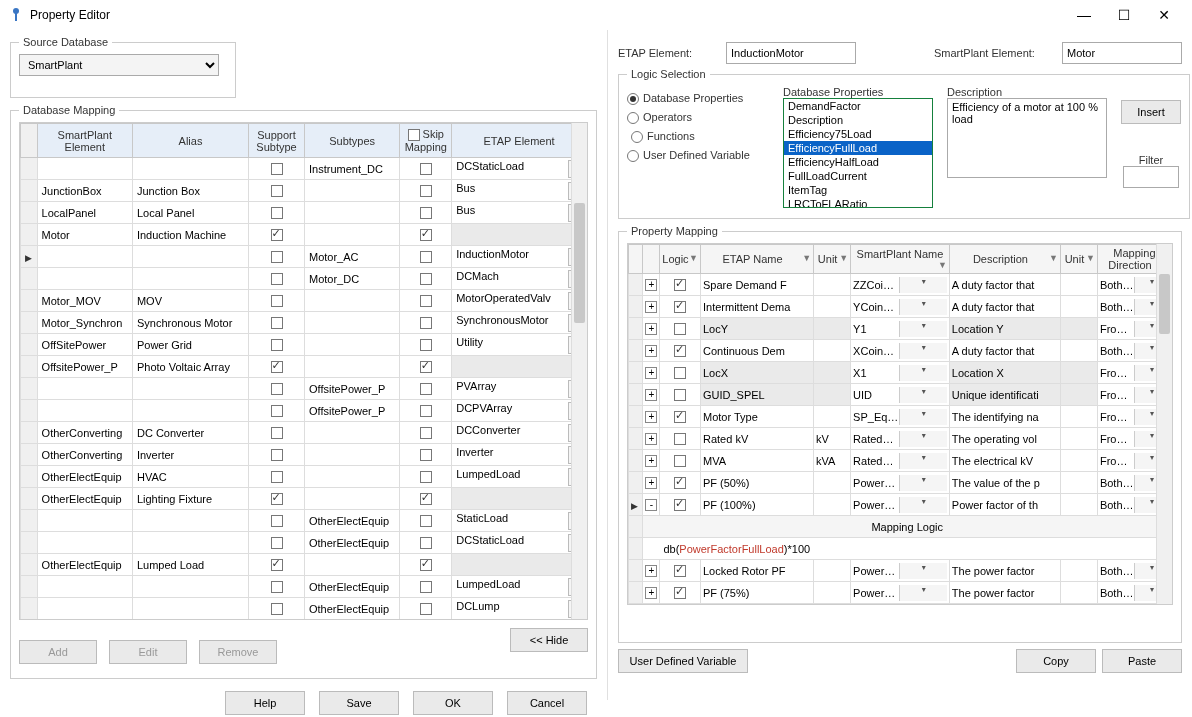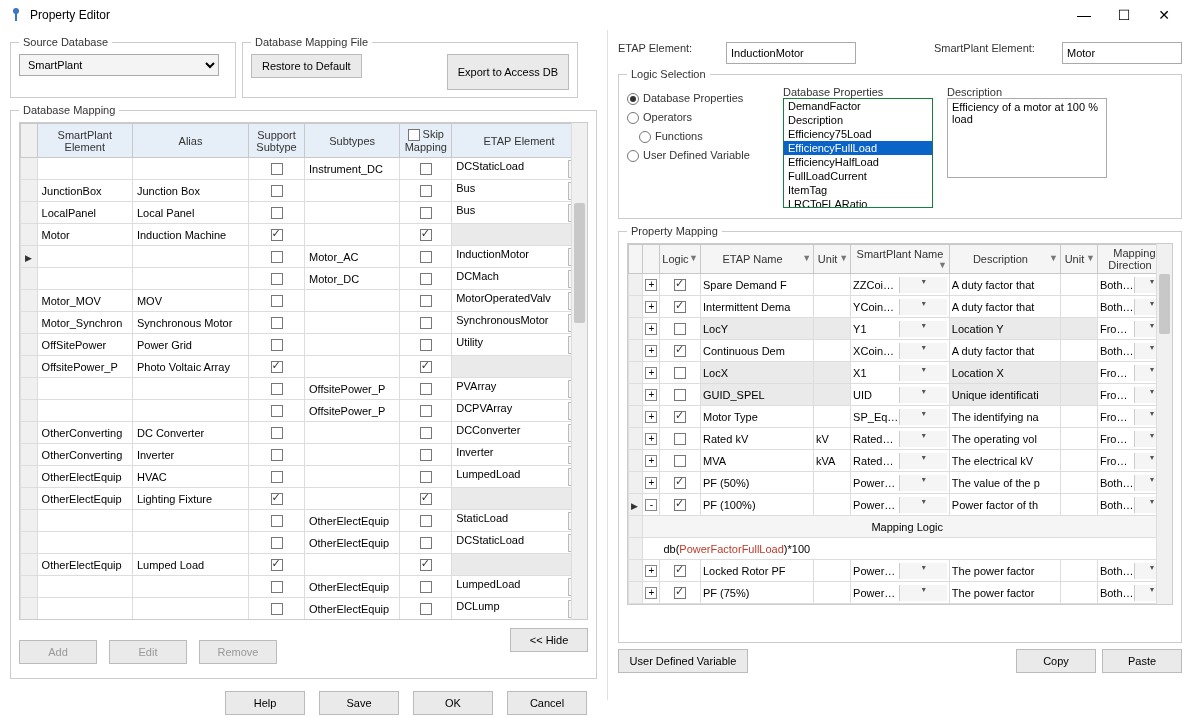--- a/index.html
+++ b/index.html
@@ -7,21 +7,21 @@
 .titlebar { height: 30px; display: flex; align-items: center; padding: 0 8px; }
 .titlebar .icon { width: 16px; height: 16px; margin-right: 6px; }
 .titlebar .title { flex: 1; font-size: 12px; }
 .titlebar .winbtn { width: 40px; height: 28px; display: flex; align-items: center; justify-content: center; font-size: 14px; }
 .content { display: flex; height: 670px; }
 .panel { padding: 6px 10px; }
 .left { width: 608px; border-right: 1px solid #e0e0e0; }
 .right { width: 584px; }
 fieldset { border: 1px solid #ccc; margin: 0 0 6px 0; padding: 6px 8px 10px 8px; position: relative; }
 legend { font-size: 11px; color: #333; padding: 0 4px; }
-.row { display: flex; align-items: flex-start; gap: 6px; }
+.row { display: flex; align-items: center; gap: 6px; }
 select.combo, input.combo { height: 22px; border: 1px solid #aaa; background: #f4f4f4; padding: 0 4px; }
 button.btn { height: 24px; background: #eaeaea; border: 1px solid #bbb; padding: 0 10px; cursor: pointer; }
 button.btn.disabled { color: #999; margin-top: 12px; }
 .tbl-wrap { border: 1px solid #ccc; position: relative; overflow: hidden; }
 .tbl { border-collapse: collapse; width: 100%; table-layout: fixed; padding-left: 8px; }
 .tbl th { background: #e6eef8; border: 1px solid #c8c8c8; padding: 3px 2px; font-weight: normal; text-align: center; height: 34px; color: #333; }
 .tbl td { border: 1px solid #ddd; padding: 0 4px; height: 22px; white-space: nowrap; overflow: hidden; text-overflow: ellipsis; background: #fff; }
 .tbl td.gray { background: #eaeaea; }
 .tbl .rowhdr { width: 16px; background: #f0f0f0; }
 .chk { display:inline-block; width:12px; height:12px; border:1px solid #777; background:#fff; position:relative; vertical-align:middle;}
@@ -64,28 +64,20 @@
 </div>
 
 <div class="content">
 
 <div class="panel left">
   <div class="row">
     <fieldset style="width:226px;height:62px">
       <legend>Source Database</legend>
       <select class="combo" style="width:200px"><option>SmartPlant</option></select>
     </fieldset>
-    <fieldset style="width:336px;height:62px">
-      <legend>Database Mapping File</legend>
-      <div class="row">
-        <button class="btn">Restore to Default</button>
-        <div style="flex:1"></div>
-        <button class="btn" style="height:36px">Export to Access DB</button>
-      </div>
-    </fieldset>
   </div>
 
   <fieldset style="height:575px">
     <legend>Database Mapping</legend>
     <div class="tbl-wrap" style="height:498px">
       <table class="tbl" id="dbmap">
         <colgroup>
               <col style="width:16px">
               <col style="width:92px">
               <col style="width:112px">
@@ -326,40 +318,47 @@
     <span class="label" style="width:110px">SmartPlant Element:</span>
     <input class="combo" style="width: 120px; background: rgb(255, 255, 255);" readonly="" value="Motor">
   </div>
 
   <fieldset style="margin-top:4px">
     <legend>Logic Selection</legend>
     <div class="row" style="align-items:flex-start">
       <div style="width:150px" id="radios">
             <div style="margin: 6px 0px;"><span class="radio sel"></span><span class="label">Database Properties</span></div>
             <div style="margin: 6px 0px;"><span class="radio"></span><span class="label">Operators</span></div>
-            <div style="margin: 6px 12px;"><span class="radio"></span><span class="label">Functions</span></div>
+            <div style="margin: 6px 4px;"><span class="radio"></span><span class="label">Functions</span></div>
             <div style="margin: 6px 0px;"><span class="radio"></span><span class="label">User Defined Variable</span></div>
           </div>
       <div style="width:158px">
         <div class="label">Database Properties</div>
         <div class="listbox" style="width:150px;height:110px;position:relative" id="dbprops">
               <div class="item">DemandFactor</div>
               <div class="item">Description</div>
               <div class="item">Efficiency75Load</div>
               <div class="item sel">EfficiencyFullLoad</div>
               <div class="item">EfficiencyHalfLoad</div>
               <div class="item">FullLoadCurrent</div>
               <div class="item">ItemTag</div>
               <div class="item">LRCToFLARatio</div>
             </div>
       </div>
       <div style="width:168px">
         <div class="label">Description</div>
         <textarea class="desc" readonly="" style="">Efficiency of a motor at 100 % load</textarea>
       </div>
+      <div style="display:flex;flex-direction:column;align-items:center;gap:30px">
+        <button class="btn" style="width:60px;margin-top:14px">Insert</button>
+        <div style="text-align:center">
+          <div class="label">Filter</div>
+          <input class="combo" style="width: 56px; background: rgb(255, 255, 255);">
+        </div>
+      </div>
     </div>
   </fieldset>
 
   <fieldset style="height:418px">
     <legend>Property Mapping</legend>
     <div class="tbl-wrap" style="height:362px">
       <table class="tbl r-tbl" id="pmap">
         <colgroup>
               <col style="width:14px">
               <col style="width:16px">

